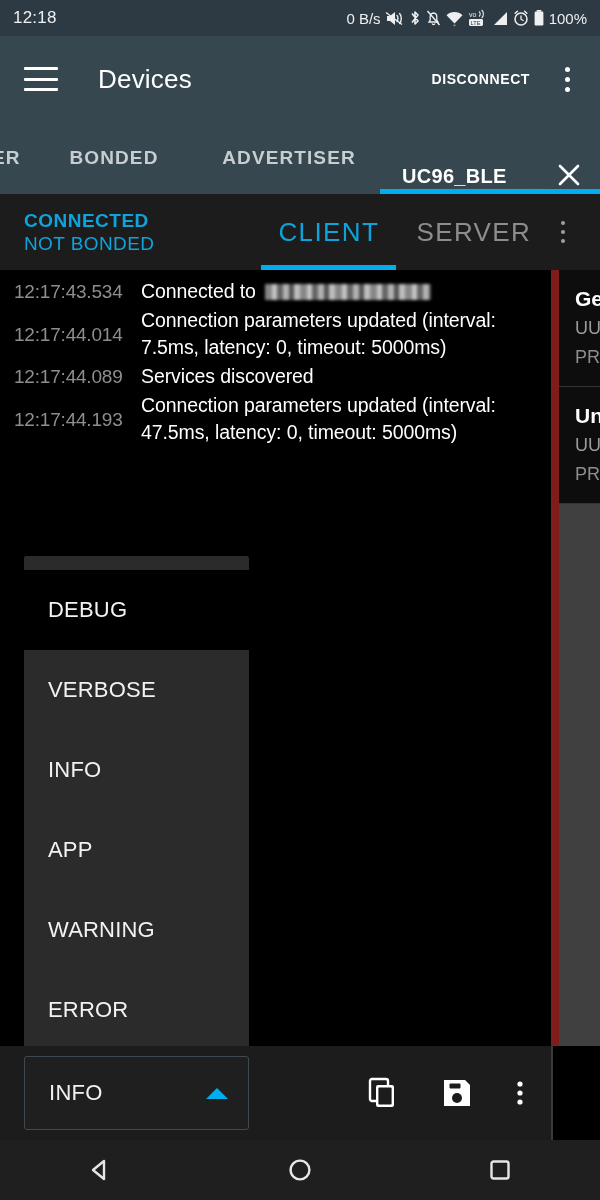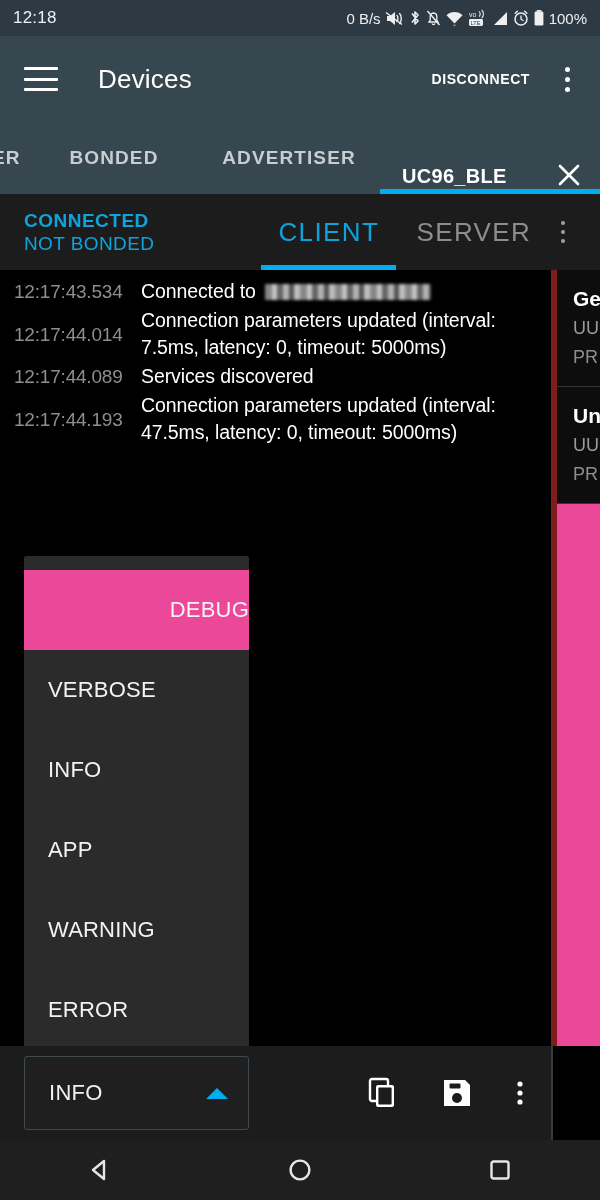--- a/index.html
+++ b/index.html
@@ -113,41 +113,41 @@
   .redact {
     display:inline-block; vertical-align:-2px; width:166px; height:16px; border-radius:1px;
     background:
       repeating-linear-gradient(90deg,#8f8f8f 0 7px,#d0d0d0 7px 12px,#6a6a6a 12px 18px,#bdbdbd 18px 24px,#585858 24px 29px,#c9c9c9 29px 35px);
     filter:blur(1.5px); opacity:.95; margin-left:4px;
   }
 
   
   .services {
     position:absolute; top:270px; left:551px; width:49px; height:776px;
-    background:#ec4899; border-left:6px solid #7f1d1d; overflow:hidden;
+    background:#404040; border-left:8px solid #7f1d1d; overflow:hidden;
   }
   .svc-card {
     background:#0D0D0D; border-bottom:1px solid #343434; padding:14px 0 14px 16px;
   }
   .svc-name { color:#FFFFFF; font-size:21px; font-weight:700; white-space:nowrap; line-height:30px; }
   .svc-uuid { color:#9A9A9A; font-size:18px; white-space:nowrap; line-height:29px; }
   .svc-type { color:#8E8E8E; font-size:18px; white-space:nowrap; line-height:29px; }
 
   
   .menu {
     position:absolute; left:24px; top:556px; width:225px;
     background:#2B2B2B; border-radius:3px; overflow:hidden;
     box-shadow:0 4px 14px rgba(0,0,0,.6);
   }
   .menu-pad { height:14px; background:#2B2B2B; }
   .menu-item {
     height:80px; display:flex; align-items:center; padding-left:24px;
     color:#F2F2F2; font-size:22px; letter-spacing:.2px; cursor:pointer;
   }
-  .menu-item.selected { background:#ec4899;justify-content:flex-end; }
+  .menu-item.selected { background:#000000; }
 
   
   .bottombar {
     position:absolute; left:0; top:1046px; width:551px; height:94px;
     background:#1C1C1C; display:flex; align-items:center;
   }
   .spinner {
     margin-left:24px; width:225px; height:74px; background:#1F1F1F;
     border:1px solid #3E4A50; border-radius:3px;
     display:flex; align-items:center; justify-content:space-between;

